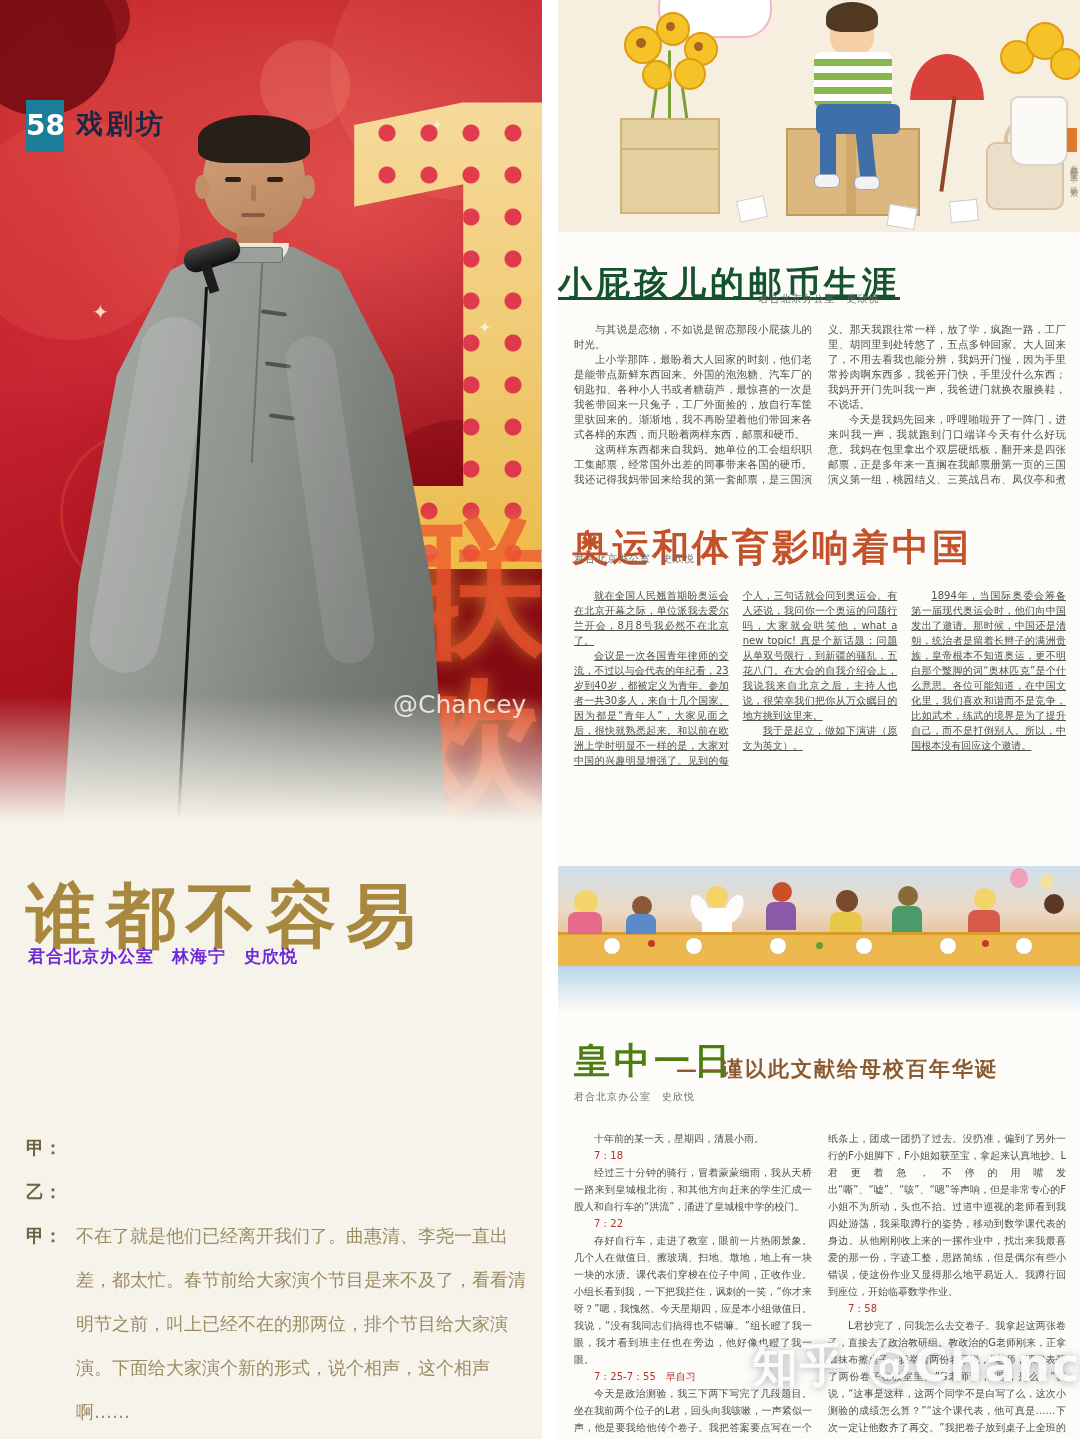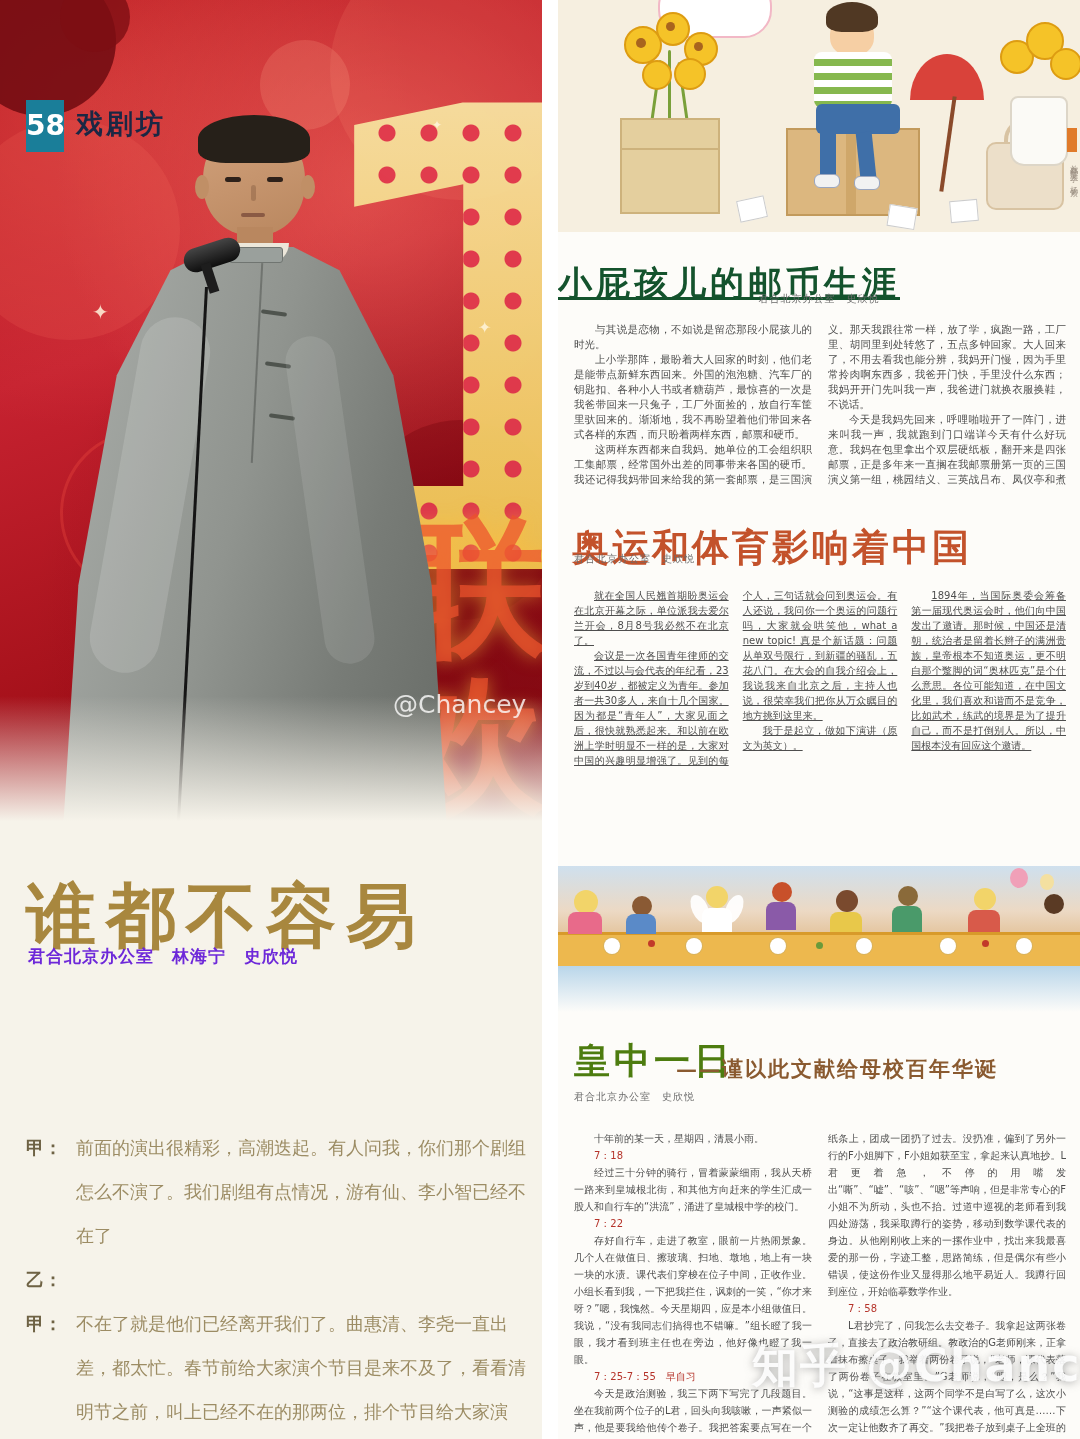--- a/index.html
+++ b/index.html
@@ -188,21 +188,20 @@
       <div class="wm1">@Chancey</div>
       <div class="fade"></div>
     </div>
 
     <h1 class="lp-title">谁都不容易</h1>
     <div class="lp-byline">君合北京办公室　林海宁　史欣悦</div>
 
     <div class="dialogue">
       <div class="dlg-row">
         <span class="dlg-sp">甲：</span>
-        <span class="dlg-tx">前面的演出很精彩，高潮迭起。有人问我，你们那个剧组怎么不演了。我们剧组有点情况，游有仙、李小智已经不在了</span>
       </div>
       <div class="dlg-row">
         <span class="dlg-sp">乙：</span>
       </div>
       <div class="dlg-row">
         <span class="dlg-sp">甲：</span>
         <span class="dlg-tx">不在了就是他们已经离开我们了。曲惠清、李尧一直出差，都太忙。春节前给大家演个节目是来不及了，看看清明节之前，叫上已经不在的那两位，排个节目给大家演演。下面给大家演个新的形式，说个相声，这个相声啊……</span>
       </div>
     </div>
   </section>

